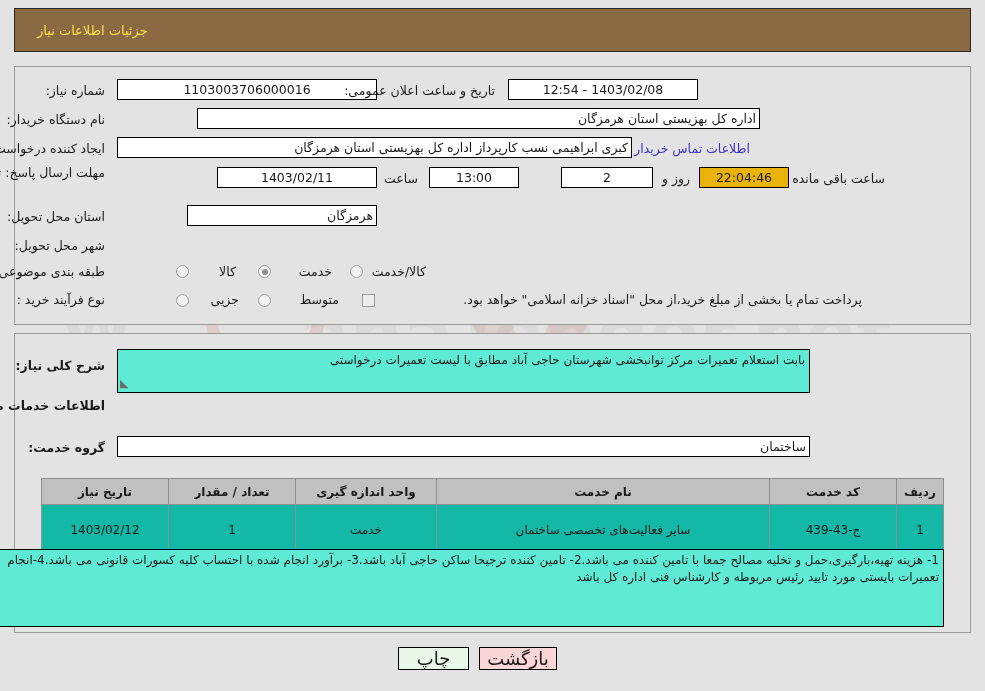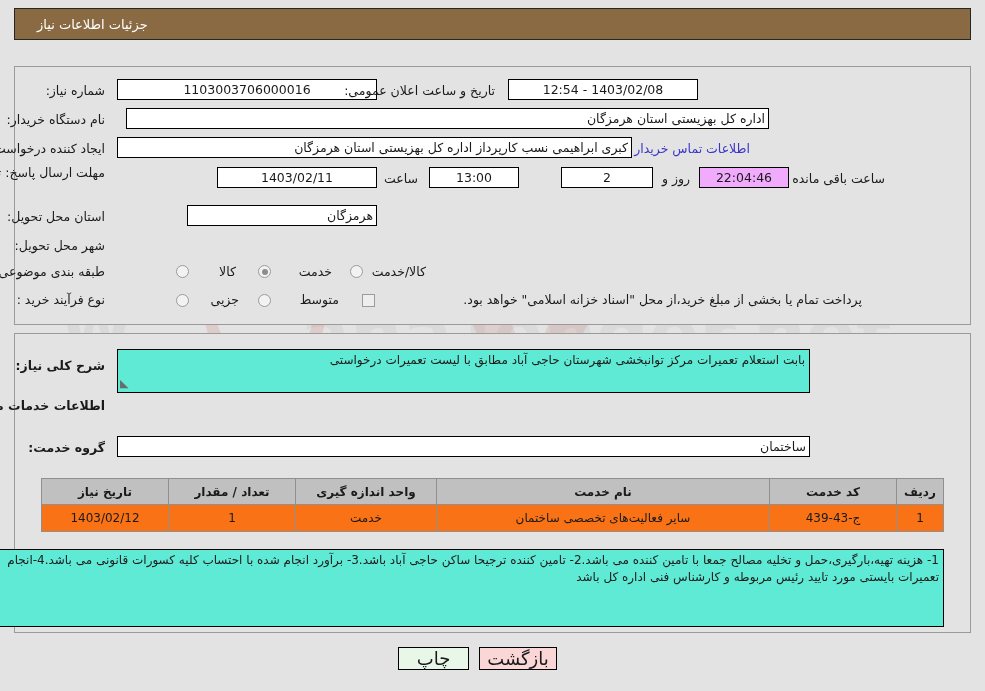--- a/index.html
+++ b/index.html
@@ -24,25 +24,25 @@
     width: 985px; height: 691px;
     pointer-events: none;
     z-index: 0;
     opacity: 1;
   }
 
   
   .titlebar {
     position: absolute;
     right: 14px; top: 8px;
-    width: 957px; height: 32px;
+    width: 957px; height: 44px;
     background: #8a6a42;
     border: 1px solid #262626;
     box-sizing: border-box;
-    color: #ffffff;
+    color: #fde047;
     font-size: 13px;
     display: flex;
     align-items: center;
     justify-content: flex-start;
     padding-right: 0;
     z-index: 2;
   }
   .titlebar .t {
     padding-right: 14px;
     margin-right: auto;
@@ -80,21 +80,21 @@
     line-height: 19px;
     height: 21px;
     padding: 0 3px;
     white-space: nowrap;
     overflow: hidden;
     z-index: 3;
     font-family: "DejaVu Sans", "Liberation Sans", sans-serif;
   }
   .fld.c  { text-align: center; }
   .fld.r  { text-align: right; }
-  .fld.cream { background: #f0abfc; }
+  .fld.cream { background: #eab308; }
 
   .link {
     position: absolute;
     font-size: 12.5px;
     color: #3b35c9;
     white-space: nowrap;
     cursor: pointer;
     z-index: 3;
   }
 
@@ -161,27 +161,27 @@
   #svc-table th {
     background: #c0c0c0;
     border: 1px solid #8f8f8f;
     color: #1a1a1a;
     font-weight: bold;
     height: 25px;
     font-size: 12px;
     padding: 0 4px;
   }
   #svc-table td {
-    background: #f97316;
+    background: #14b8a6;
     border: 1px solid #8f8f8f;
     color: #1a1a1a;
     height: 26px;
     text-align: center;
     font-size: 12px;
-    padding: 0 4px;
+    padding: 12px 4px;
   }
 
   
   .btn {
     position: absolute;
     border: 1px solid #000000;
     box-sizing: border-box;
     font-size: 18px;
     color: #1a1a1a;
     text-align: center;
@@ -220,21 +220,21 @@
   </div>
 
   <div class="panel" id="panel-top"></div>
 
   <div class="lbl" style="right:880px; top:83px;">شماره نیاز:</div>
   <div class="fld c" style="right:608px; top:79px; width:260px;">1103003706000016</div>
   <div class="lbl" style="right:490px; top:83px;">تاریخ و ساعت اعلان عمومی:</div>
   <div class="fld c" style="right:287px; top:79px; width:190px;">1403/02/08 - 12:54</div>
 
   <div class="lbl" style="right:880px; top:112px;">نام دستگاه خریدار:</div>
-  <div class="fld r" style="right:216px; top:108px; width:643px;">اداره کل بهزیستی استان هرمزگان</div>
+  <div class="fld r" style="right:225px; top:108px; width:563px;">اداره کل بهزیستی استان هرمزگان</div>
 
   <div class="lbl" style="right:880px; top:141px;">ایجاد کننده درخواست:</div>
   <div class="fld r" style="right:353px; top:137px; width:515px;">کبری  ابراهیمی نسب کارپرداز اداره کل بهزیستی استان هرمزگان</div>
   <div class="link" style="right:235px; top:141px;">اطلاعات تماس خریدار</div>
 
   <div class="lbl" style="right:880px; top:165px; text-align:right; width:95px;">مهلت ارسال پاسخ: تا تاریخ:</div>
   <div class="fld c" style="right:608px; top:167px; width:160px;">1403/02/11</div>
   <div class="lbl" style="right:567px; top:171px;">ساعت</div>
   <div class="fld c" style="right:466px; top:167px; width:90px;">13:00</div>
   <div class="fld c" style="right:332px; top:167px; width:92px;">2</div>

